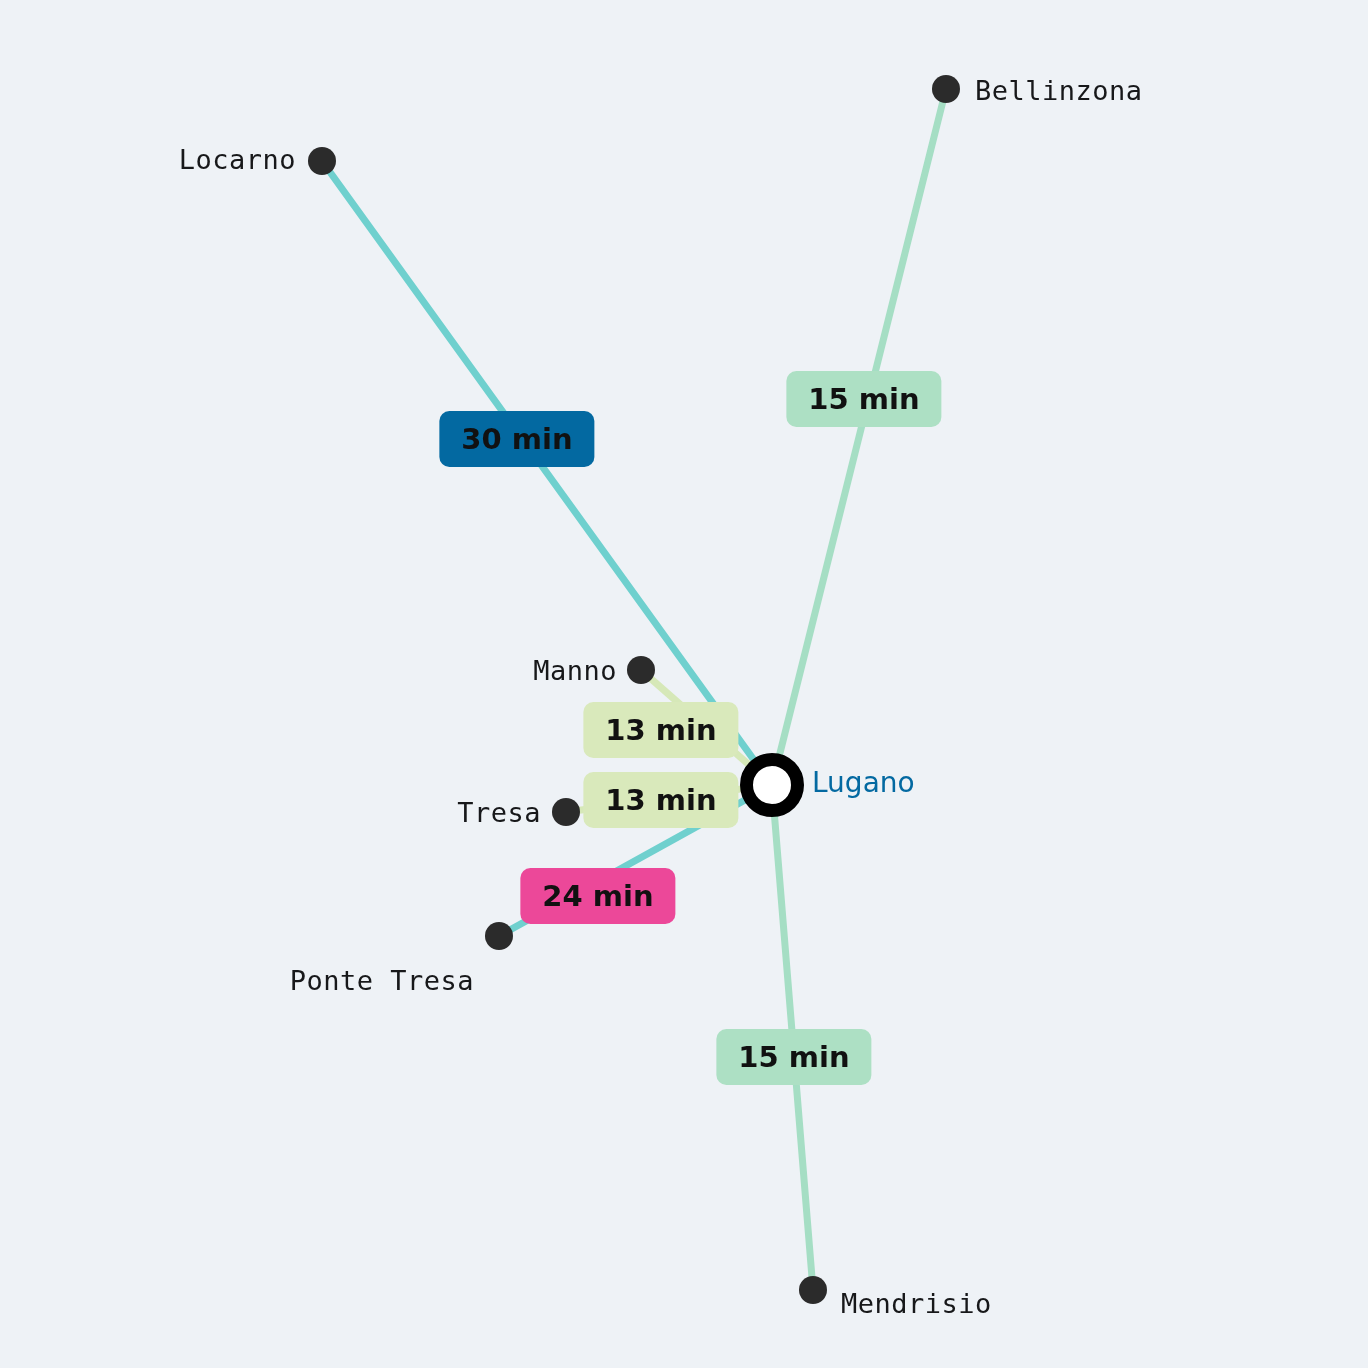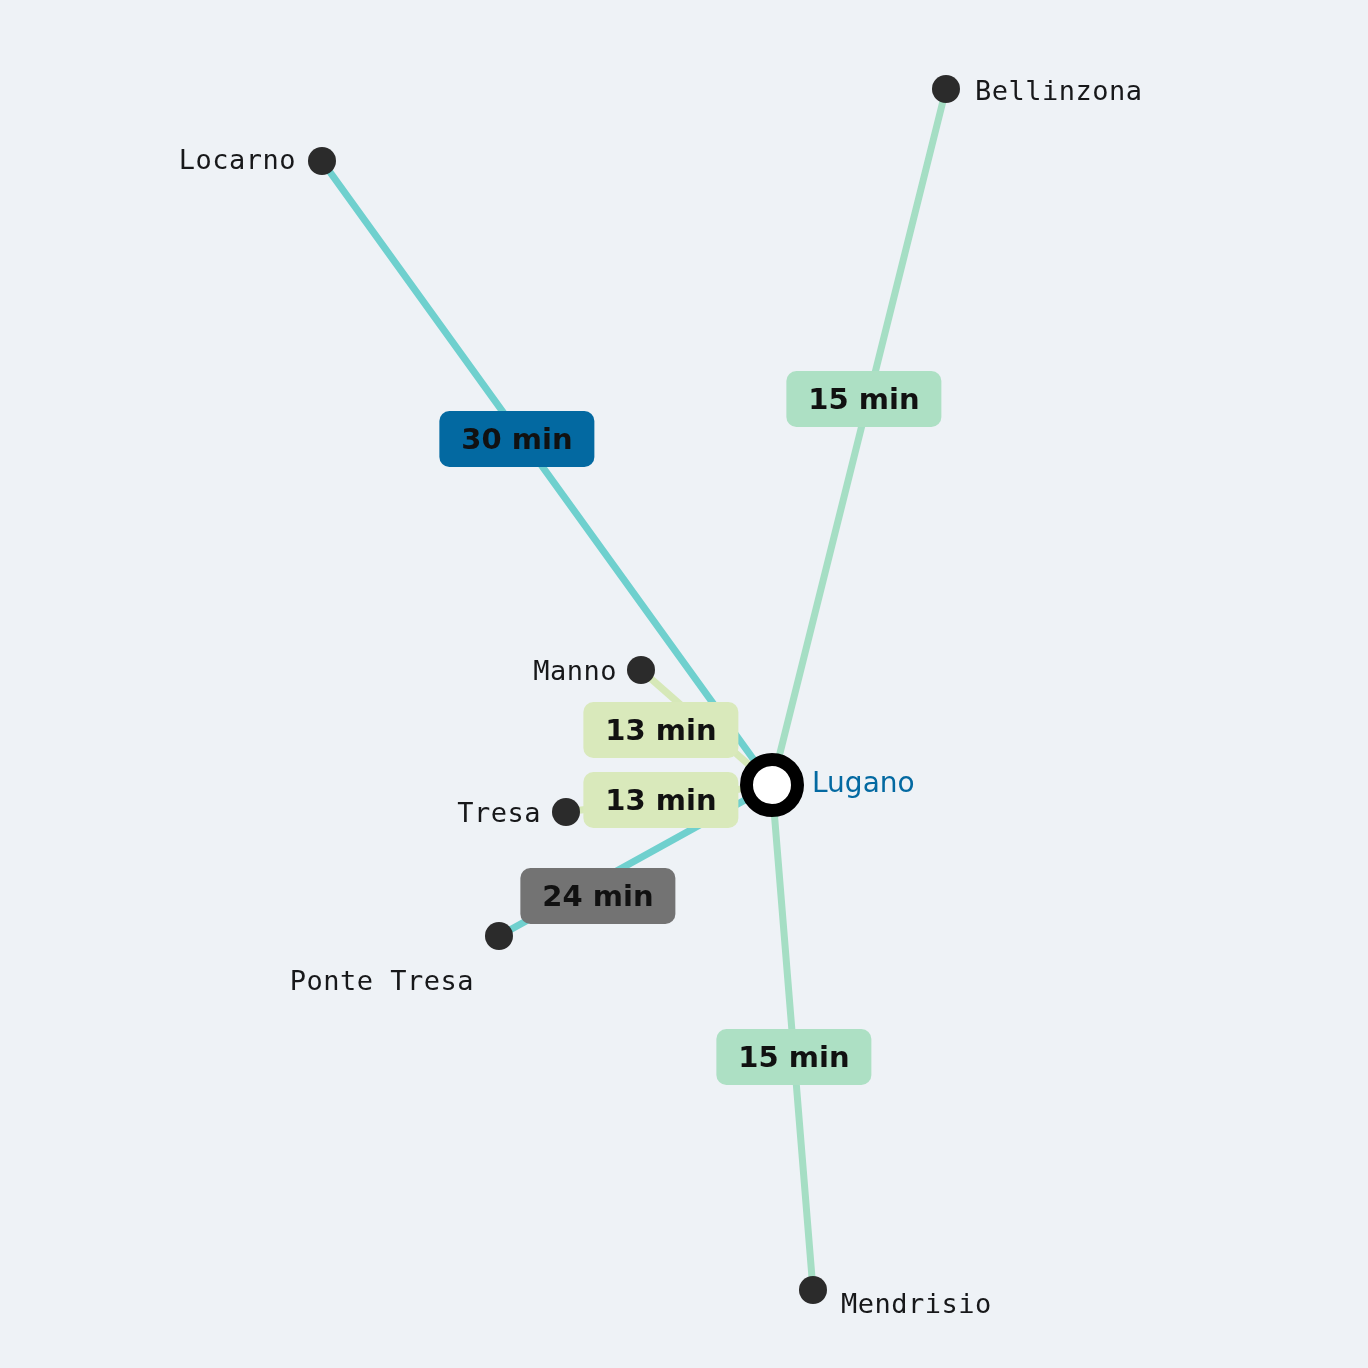--- a/index.html
+++ b/index.html
@@ -111,16 +111,16 @@
       <div class="node" style="left: 813px; top: 1290px; width: 28px; height: 28px; background: rgb(43, 43, 43);"></div>
       <div class="node-label right" style="left: 841px; top: 1259px; margin-top: 44px;">Mendrisio</div>
       <div class="hub" style="left: 772px; top: 785px; width: 64px; height: 64px; border-width: 13px; border-color: rgb(0, 0, 0); background: rgb(255, 255, 255);"></div>
       <div class="hub-label" style="left: 812px; top: 783px;">Lugano</div>
     </div>
   <div id="badge-layer">
       <div class="badge" style="left: 864px; top: 399px; background: rgb(173, 224, 196);">15 min</div>
       <div class="badge" style="left: 517px; top: 439px; background: #0369a1;">30 min</div>
       <div class="badge" style="left: 661px; top: 730px; background: rgb(217, 233, 187);">13 min</div>
       <div class="badge" style="left: 661px; top: 800px; background: rgb(217, 233, 187);">13 min</div>
-      <div class="badge" style="left: 598px; top: 896px; background: #737373;">24 min</div>
+      <div class="badge" style="left: 598px; top: 896px; background: #ec4899;">24 min</div>
       <div class="badge" style="left: 794px; top: 1057px; background: rgb(173, 224, 196);">15 min</div>
     </div>
 </div>
 
 </body></html>

